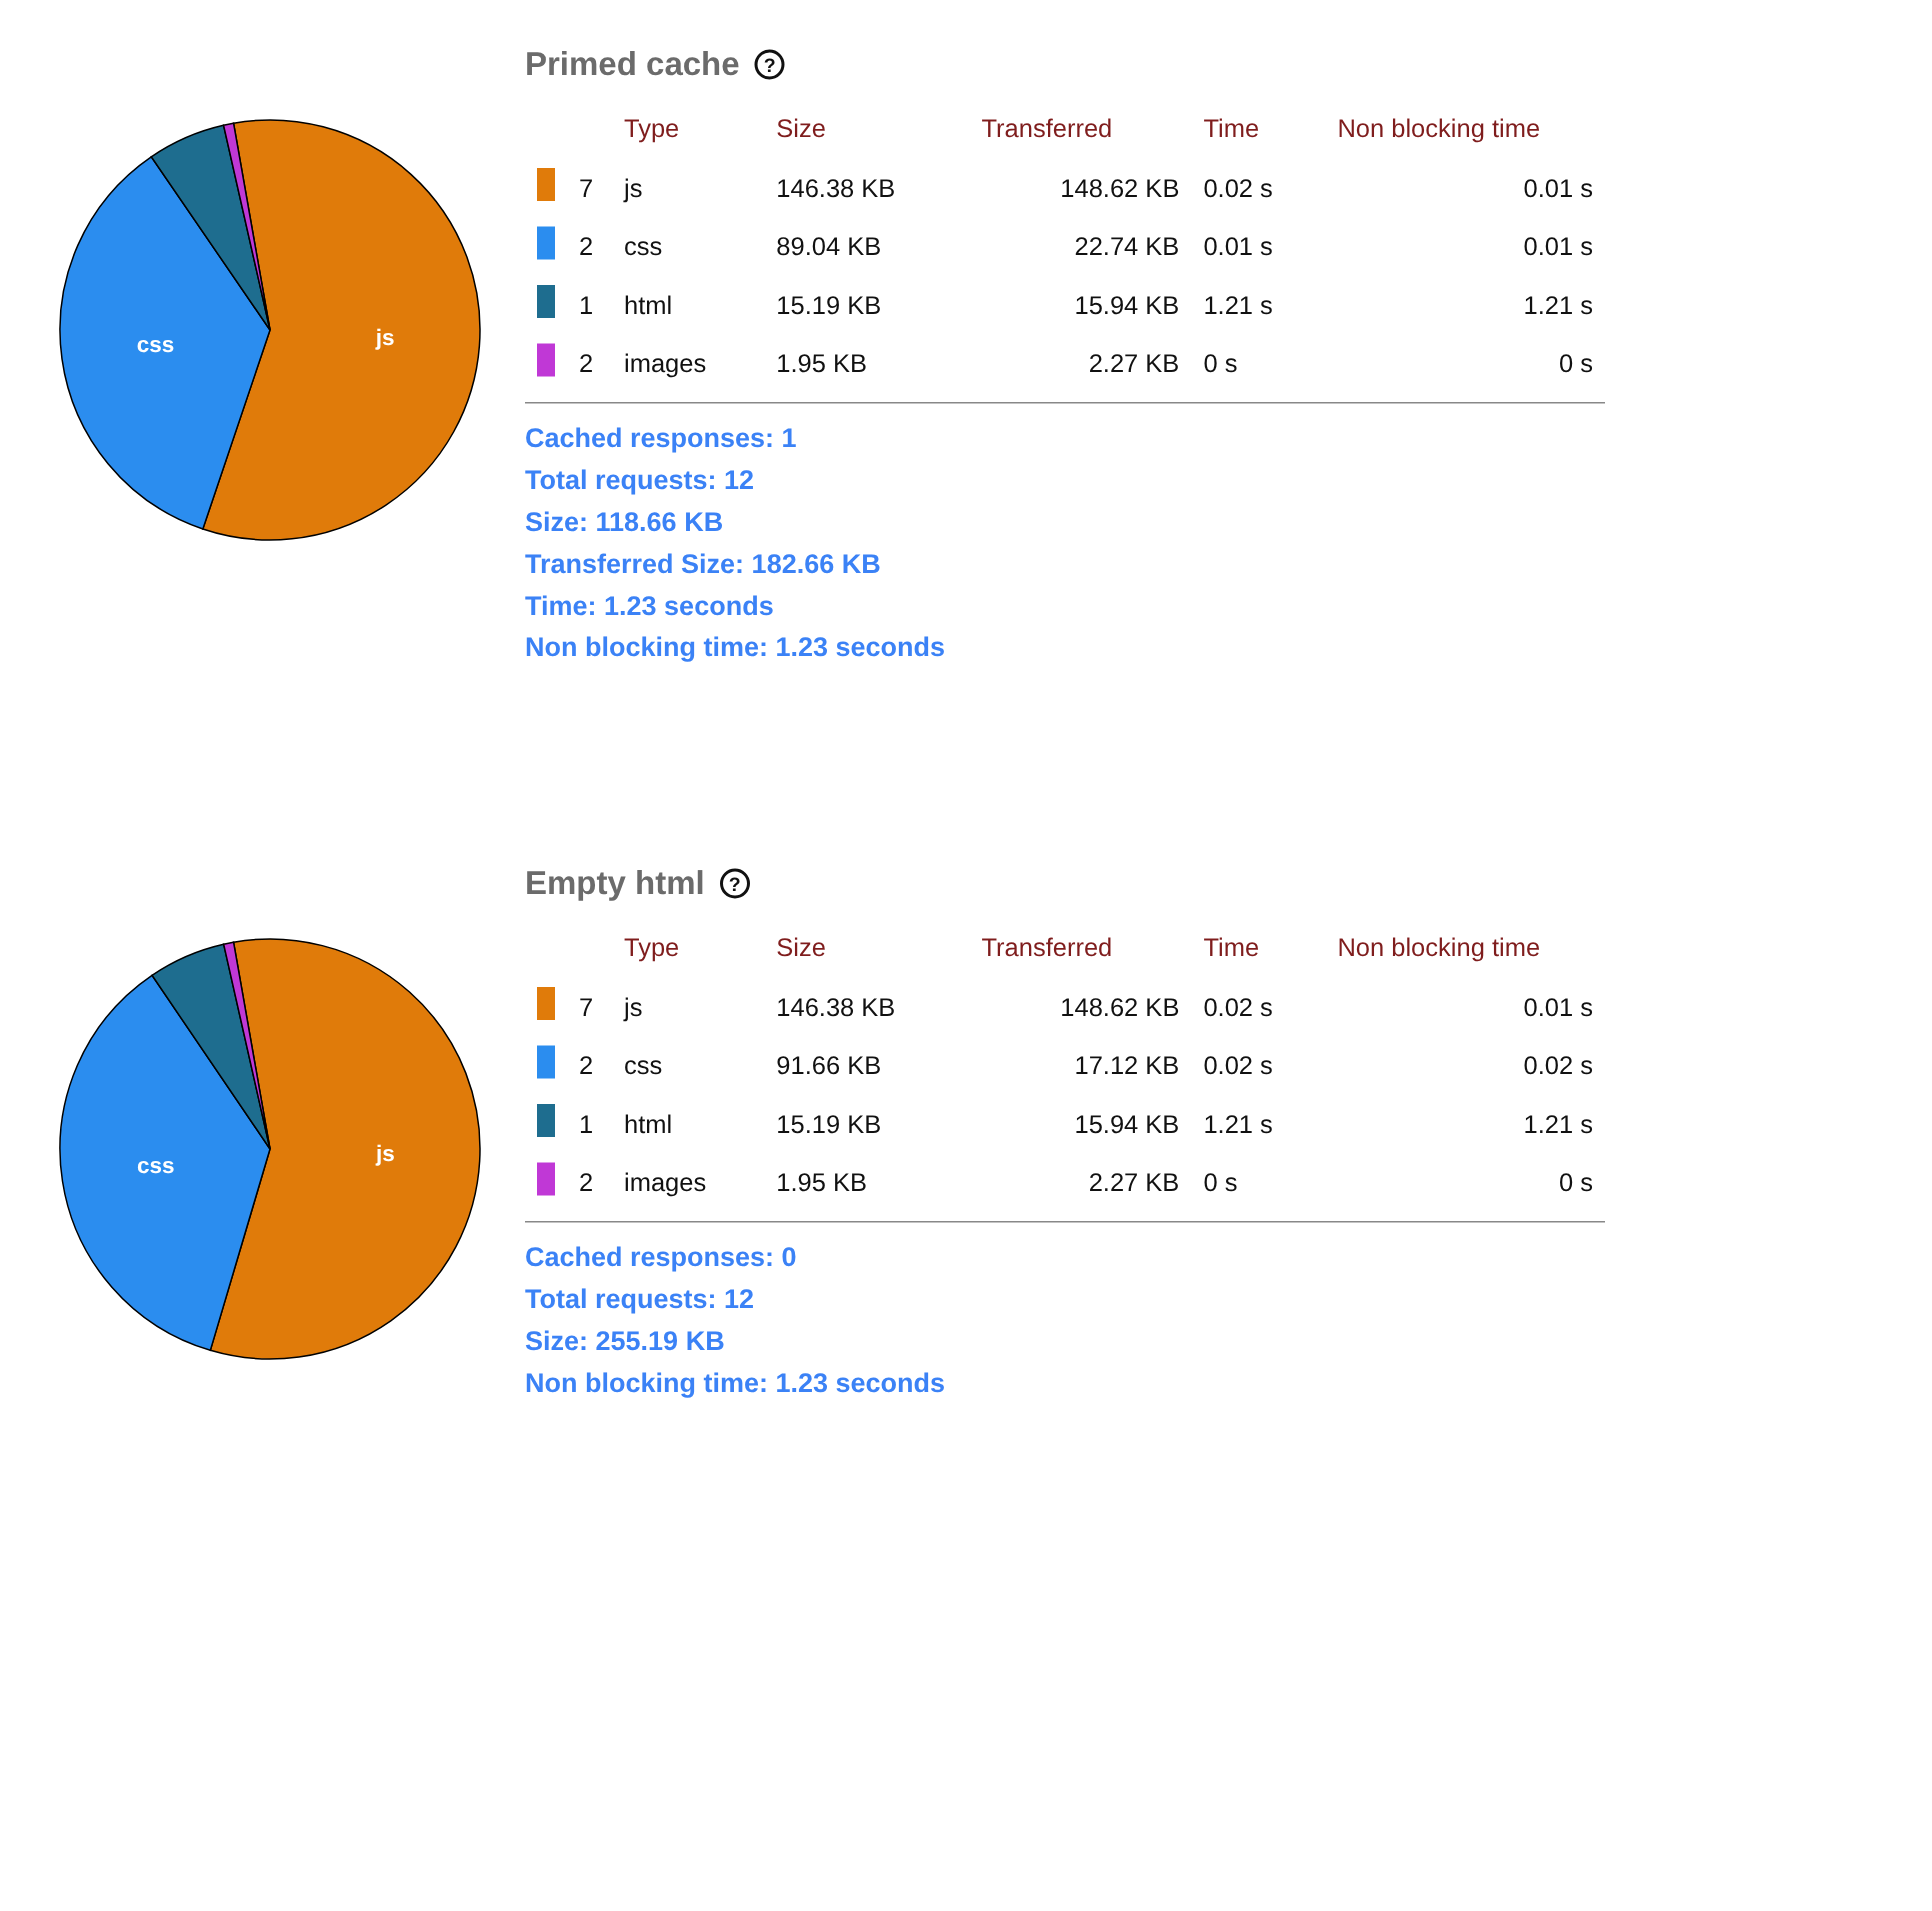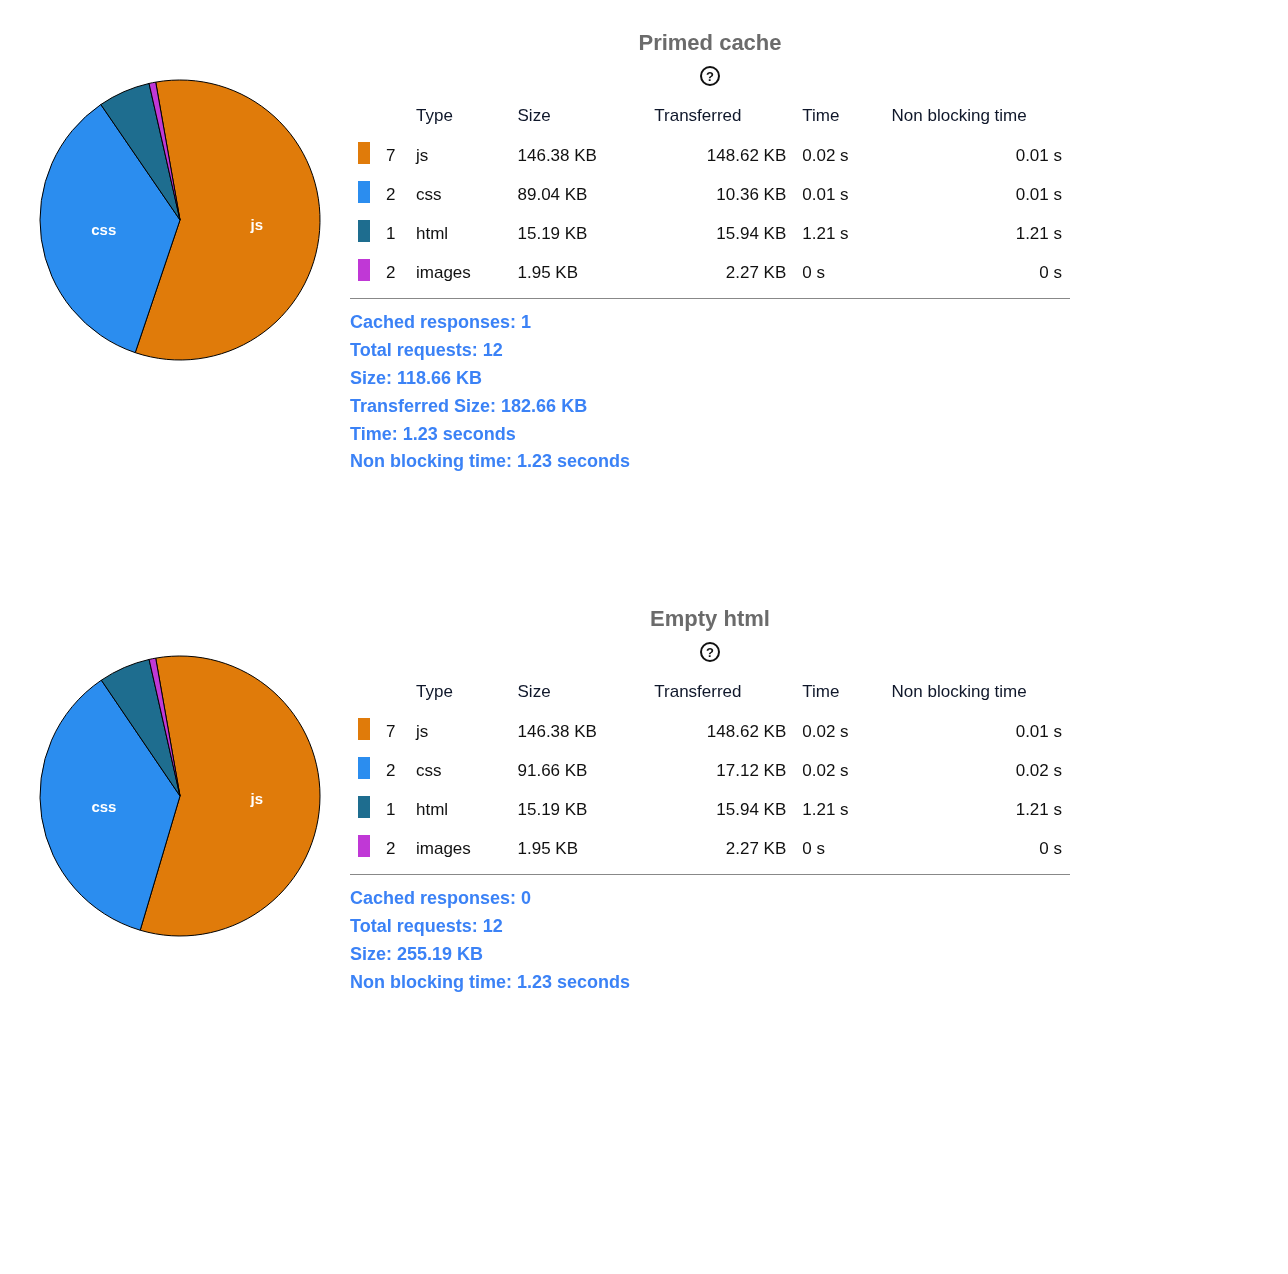--- a/index.html
+++ b/index.html
@@ -26,21 +26,20 @@
     max-width: 720px;
   }
   .section-title {
     font-size: 22px;
     font-weight: 600;
     color: #6b6b6b;
     display: flex;
     align-items: center;
     gap: 10px;
     margin-bottom: 14px;
-    flex-direction: column;
   }
   .help-icon {
     display: inline-flex;
     align-items: center;
     justify-content: center;
     width: 20px;
     height: 20px;
     border: 2px solid #111;
     border-radius: 50%;
     font-size: 13px;
@@ -48,21 +47,21 @@
     font-weight: 700;
     line-height: 1;
   }
   table.data {
     width: 100%;
     border-collapse: collapse;
   }
   table.data th {
     text-align: left;
     font-weight: 400;
-    color: #0f172a;
+    color: #7f1d1d;
     padding: 6px 8px 10px 8px;
     font-size: 17px;
     vertical-align: top;
   }
   table.data th.nbt {
     max-width: 130px;
   }
   table.data td {
     padding: 6px 8px;
     font-size: 17px;
@@ -137,21 +136,21 @@
       <td>146.38 KB</td>
       <td class="num-right">148.62 KB</td>
       <td>0.02 s</td>
       <td class="num-right">0.01 s</td>
     </tr>
     <tr>
       <td class="col-swatch"><span class="swatch" style="background:#2b8def"></span></td>
       <td class="col-count">2</td>
       <td>css</td>
       <td>89.04 KB</td>
-      <td class="num-right">10.36 KB</td>
+      <td class="num-right">22.74 KB</td>
       <td>0.01 s</td>
       <td class="num-right">0.01 s</td>
     </tr>
     <tr>
       <td class="col-swatch"><span class="swatch" style="background:#1e6d8f"></span></td>
       <td class="col-count">1</td>
       <td>html</td>
       <td>15.19 KB</td>
       <td class="num-right">15.94 KB</td>
       <td>1.21 s</td>

